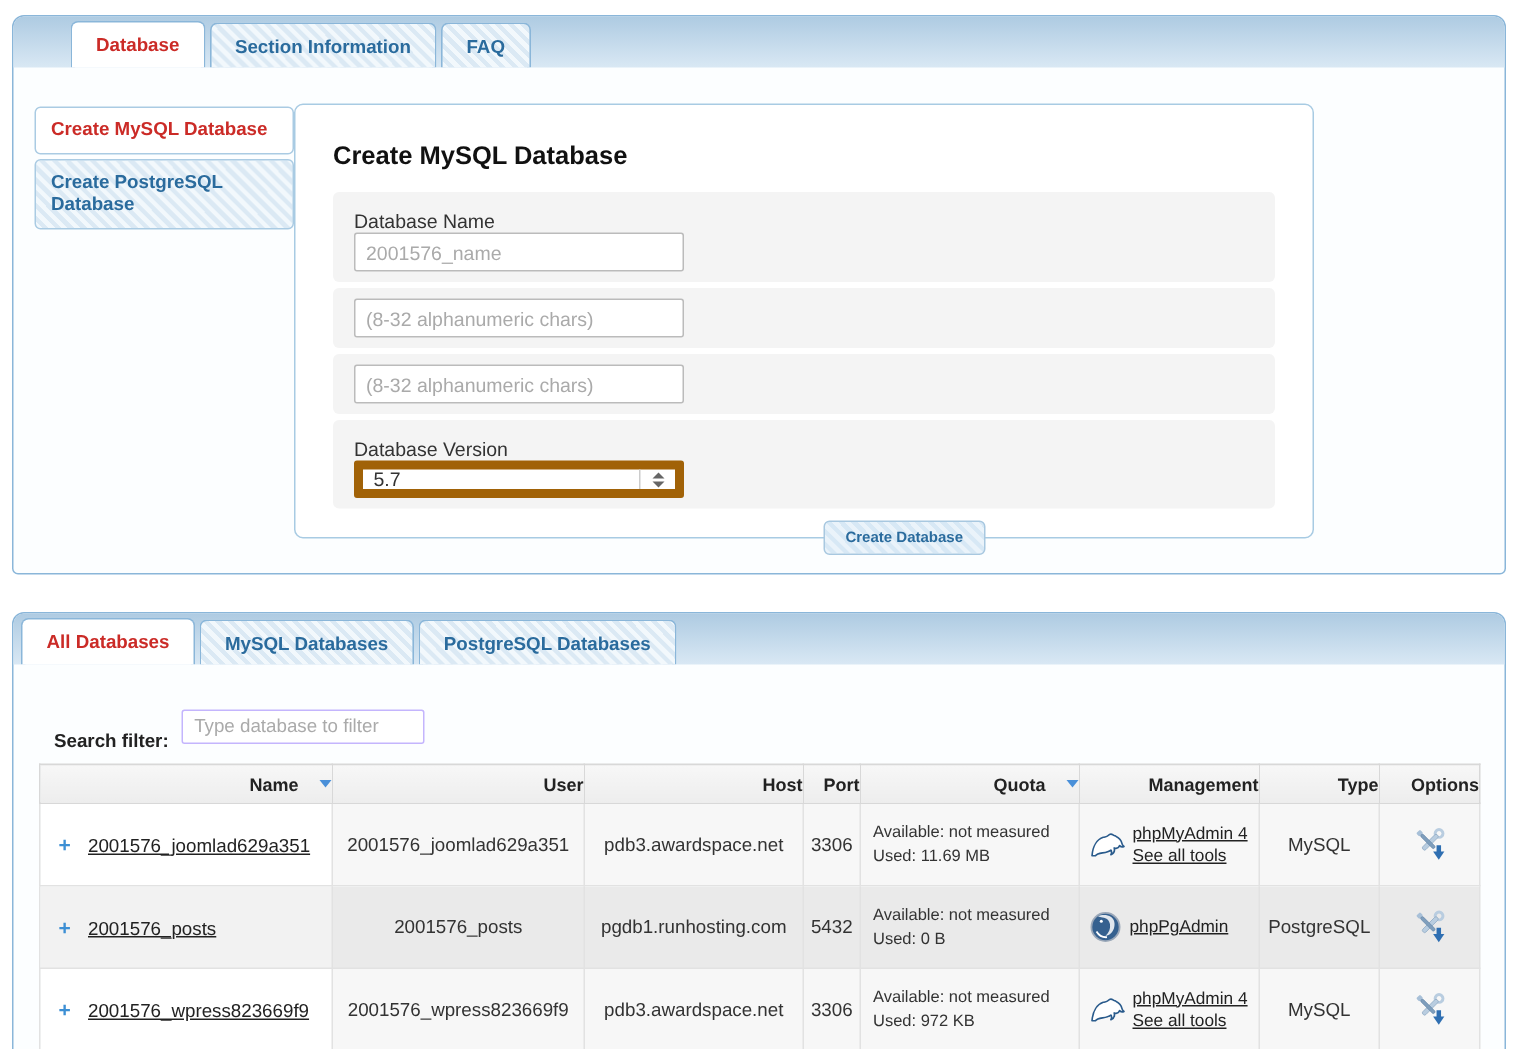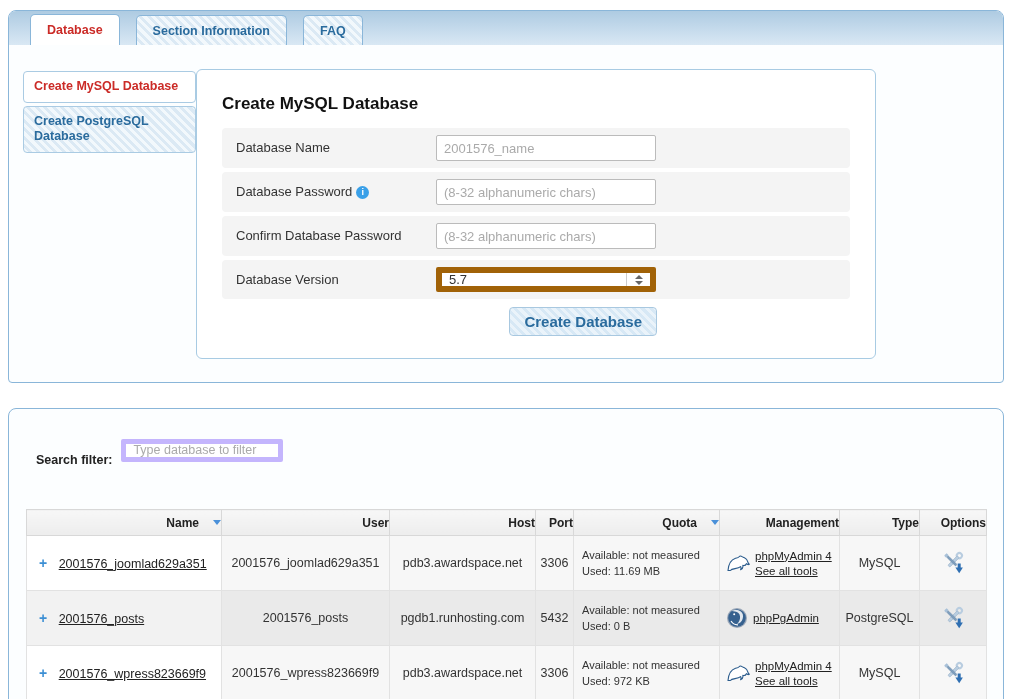--- a/index.html
+++ b/index.html
@@ -6,21 +6,21 @@
   html,body { width:1012px; height:699px; overflow:hidden; background:#fff;
               font-family:"Liberation Sans", sans-serif; }
   .panel { position:absolute; left:8px; width:996px; border:1px solid #8ab6d9;
            border-radius:8px 8px 4px 4px; background:#fcfeff; }
   #panel-top { top:10px; height:373px; }
   #panel-bottom { top:408px; height:299px; }
 
   
   .tabstrip { height:34px; background:linear-gradient(#aecbe2,#d9e8f4);
               border-radius:7px 7px 0 0; display:flex; align-items:flex-end; }
-  .tabstrip.top-pad { padding-left:21px;gap:13px; }
+  .tabstrip.top-pad { padding-left:38px; }
   .tabstrip.bot-pad { padding-left:5px; }
   .tab { height:30px; margin-right:3px; padding:0 16px; display:flex; align-items:center;
          font-size:12.5px; font-weight:bold; color:#2a6b9d;
          border:1px solid #8ab6d9; border-bottom:none; border-radius:5px 5px 0 0;
          background:repeating-linear-gradient(45deg,#f2f8fc 0px,#f2f8fc 3px,#dbe9f4 3px,#dbe9f4 6px);
          cursor:pointer; white-space:nowrap; }
   .tab.active { background:#fff; color:#cb2b27; height:31px; }
 
   
   .subnav { position:absolute; left:14px; top:60px; width:173px; }
@@ -28,48 +28,48 @@
                  padding:7px 10px; font-size:12.5px; font-weight:bold; color:#2a6b9d;
                  background:repeating-linear-gradient(45deg,#f2f8fc 0px,#f2f8fc 3px,#dbe9f4 3px,#dbe9f4 6px);
                  cursor:pointer; line-height:1.25; }
   .subnav-item.active { background:#fff; color:#cb2b27; border-color:#aacbe3; }
 
   
   .card { position:absolute; left:187px; top:58px; width:680px; height:290px;
           background:#fff; border:1px solid #a8cbe3; border-radius:6px; padding:24px 25px; }
   .card h2 { font-size:17px; color:#111; margin-bottom:14px; }
   .frow { background:#f4f4f4; border-radius:4px; margin-bottom:4px;
-          padding:7px 14px; display:flex; align-items:flex-start; }
+          padding:7px 14px; display:flex; align-items:flex-start;flex-direction:column; }
   .frow .flabel { width:200px; font-size:13px; color:#333; padding-top:5px; }
   .fctrl { display:flex; flex-direction:column; }
   .tinput { width:220px; height:25px; border:1px solid #bbb; border-radius:2px;
             padding:12px 7px; font-size:13px; color:#333; background:#fff;
             font-family:"Liberation Sans", sans-serif; }
   .tinput::placeholder { color:#aaa; }
   .hint { font-size:12.5px; color:#333; margin-top:8px; padding-bottom:2px; }
   .info-badge { display:inline-block; width:13px; height:13px; border-radius:50%;
                 background:#3aa0e8; color:#fff; font-size:9px; font-weight:bold;
                 text-align:center; line-height:13px; margin-left:4px; vertical-align:1px; }
   .selectbox { width:220px; height:25px; border:6px solid #a16207; border-radius:2px;
                background:#fff; display:flex; align-items:center; cursor:pointer; }
   .selectbox .val { flex:1; font-size:13px; color:#333; padding:0 7px; }
   .spinner { width:24px; height:100%; border-left:1px solid #ccc; display:flex;
              flex-direction:column; align-items:center; justify-content:center; gap:2px; }
   .spin-up   { width:0; height:0; border-left:4px solid transparent; border-right:4px solid transparent; border-bottom:4px solid #666; }
   .spin-down { width:0; height:0; border-left:4px solid transparent; border-right:4px solid transparent; border-top:4px solid #666; }
   .btn-row { width:435px; display:flex; justify-content:flex-end; margin-top:8px; }
   .btn { border:1px solid #a8c8e0; border-radius:4px; padding:5px 14px;
-         font-size:15px; font-weight:bold; color:#2a6b9d; cursor:pointer;
+         font-size:10px; font-weight:bold; color:#2a6b9d; cursor:pointer;
          background:repeating-linear-gradient(45deg,#eaf3fa 0px,#eaf3fa 3px,#d7e8f5 3px,#d7e8f5 6px);
          font-family:"Liberation Sans", sans-serif; }
 
   
   .search-row { padding:24px 0 0 27px; display:flex; align-items:center; }
   .search-row label { font-size:12.5px; font-weight:bold; color:#222; margin-right:9px;margin-top:20px; }
-  .search-input { width:162px; height:23px; border:5px solid #c4b5fd; border-radius:2px;
+  .search-input { width:162px; height:23px; border:1px solid #c4b5fd; border-radius:2px;
                   padding:0 7px; font-size:12.5px; color:#333;
                   font-family:"Liberation Sans", sans-serif; }
   .search-input::placeholder { color:#aaa; }
 
   
   .dbtable { position:absolute; left:17px; top:100px; width:960px;
              border-collapse:collapse; table-layout:fixed; font-size:12.5px; color:#333;
              border:1px solid #ccc; }
   .dbtable th { height:26px; background:linear-gradient(#f7f7f7,#ededed);
                 font-size:12px; color:#222; border:1px solid #d8d8d8;
@@ -113,30 +113,26 @@
     <h2>Create MySQL Database</h2>
 
     <div class="frow">
       <div class="flabel">Database Name</div>
       <div class="fctrl">
         <input class="tinput" type="text" placeholder="2001576_name" style="">
       </div>
     </div>
 
     <div class="frow">
-      <div class="flabel">
-        <span>Database Password</span><span class="info-badge">i</span>
-      </div>
       <div class="fctrl">
         <input class="tinput" type="text" placeholder="(8-32 alphanumeric chars)" style="">
       </div>
     </div>
 
     <div class="frow">
-      <div class="flabel">Confirm Database Password</div>
       <div class="fctrl">
         <input class="tinput" type="text" placeholder="(8-32 alphanumeric chars)" style="">
       </div>
     </div>
 
     <div class="frow">
       <div class="flabel">Database Version</div>
       <div class="selectbox">
         <span class="val">5.7</span>
         <span class="spinner">
@@ -146,20 +142,25 @@
       </div>
     </div>
 
     <div class="btn-row">
       <button class="btn">Create Database</button>
     </div>
   </div>
 </div>
 
 <div class="panel" id="panel-bottom">
+  <div class="tabstrip bot-pad">
+    <div class="tab active">All Databases</div>
+    <div class="tab">MySQL Databases</div>
+    <div class="tab">PostgreSQL Databases</div>
+  </div>
 
   <div class="search-row">
     <label>Search filter:</label>
     <input class="search-input" type="text" placeholder="Type database to filter" style="">
   </div>
 
   <table class="dbtable">
     <colgroup>
       <col class="col-name">
         <col class="col-user">

